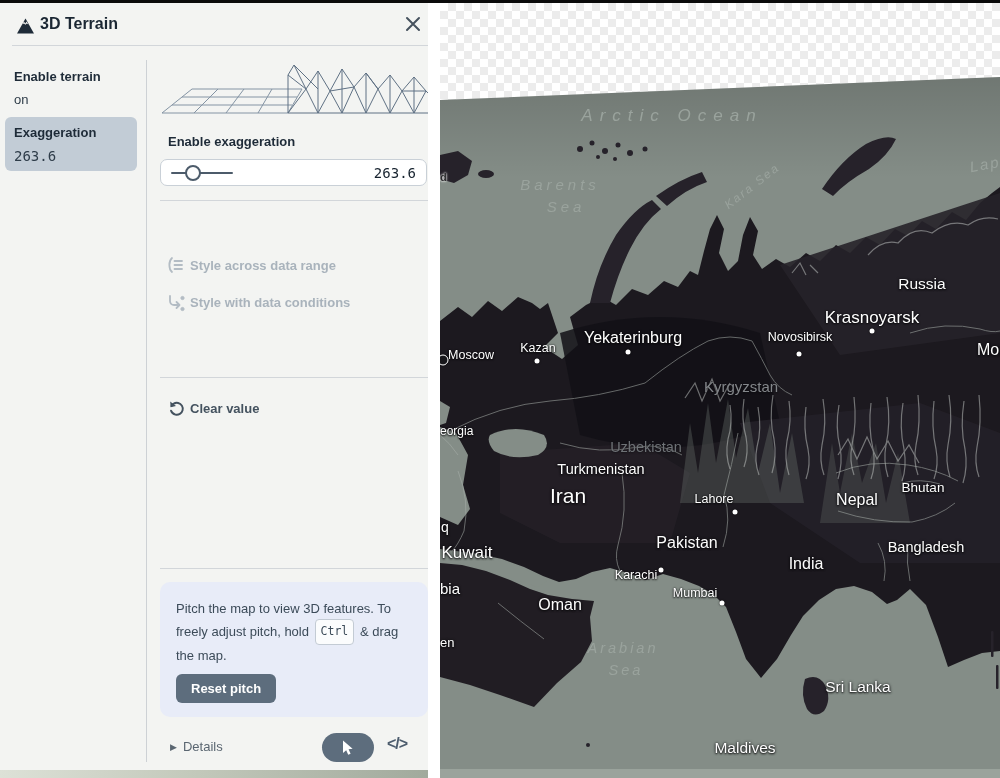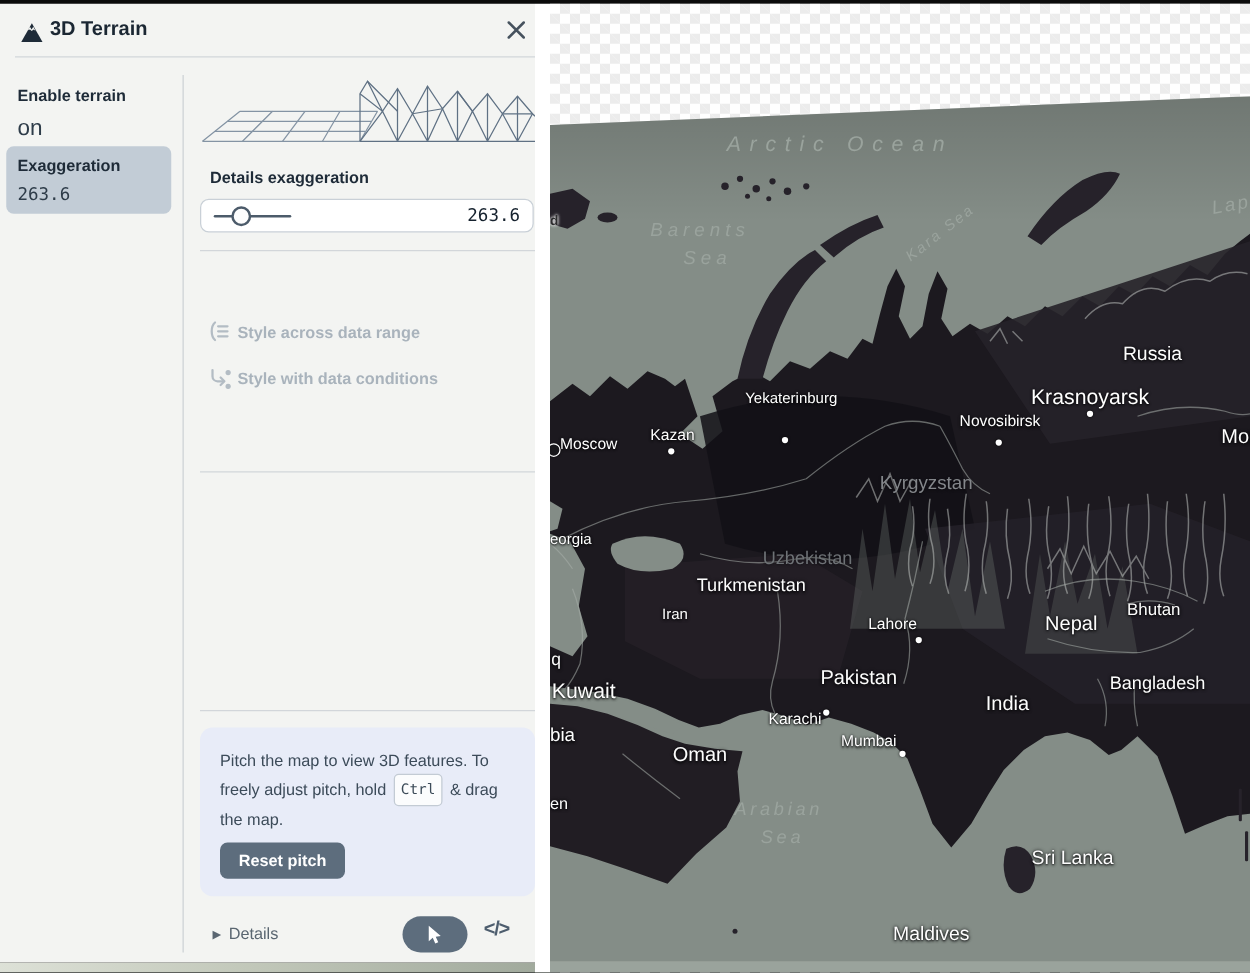--- a/index.html
+++ b/index.html
@@ -28,21 +28,21 @@
     background:linear-gradient(90deg,#dde1d7 0%,#c2c8ba 45%,#9fa89b 100%);}
   #gutter{position:absolute;left:428px;top:3px;width:12px;height:775px;background:#ffffff;}
   
   #panel{position:absolute;left:0;top:3px;width:428px;height:767px;background:#f3f4f2;}
   .hdr-title{position:absolute;left:40px;top:12px;font-size:16px;font-weight:700;color:#1b2733;}
   .hdr-icon{position:absolute;left:15px;top:12px;}
   .close-btn{position:absolute;left:403px;top:11px;width:20px;height:20px;cursor:pointer;}
   .divider{position:absolute;height:1px;background:#d2d6da;}
   .vdivider{position:absolute;left:146px;top:57px;width:1px;height:702px;background:#cdd1d5;}
   .side-label{position:absolute;left:14px;font-size:13px;font-weight:700;color:#1e2b38;}
-  .side-value{position:absolute;left:14px;font-size:18px;color:#2e3c49;}
+  .side-value{position:absolute;left:14px;font-size:13px;color:#2e3c49;}
   .side-sel{position:absolute;left:5px;top:114px;width:132px;height:54px;background:#c2ccd6;border-radius:6px;}
   .mono{font-family:"DejaVu Sans Mono",monospace;}
   .field-label{position:absolute;left:168px;top:131px;font-size:13px;font-weight:700;color:#1e2b38;}
   .slider-box{position:absolute;left:160px;top:156px;width:265px;height:25px;background:#fff;border:1px solid #c9d0d7;border-radius:7px;}
   .slider-track{position:absolute;left:10px;top:11.5px;width:62px;height:2.5px;background:#4c5b6a;border-radius:2px;}
   .slider-handle{position:absolute;left:24px;top:5px;width:12px;height:12px;border:2px solid #4c5b6a;border-radius:50%;background:#fdfdfd;cursor:pointer;}
   .slider-value{position:absolute;right:10px;top:5px;font-size:14px;color:#16222e;}
   .action-row{position:absolute;left:160px;width:268px;height:24px;cursor:pointer;}
   .action-row .aicon{position:absolute;left:6px;top:1px;}
   .action-row .atext{position:absolute;left:30px;top:3px;font-size:13px;font-weight:700;color:#44525f;}
@@ -177,33 +177,33 @@
       <span class="lbl sea center" style="left: 566px; top: 199px; font-size: 15px; letter-spacing: 4px; font-style: italic;">Sea</span>
       <span class="lbl sea center" style="left: 752px; top: 180px; font-size: 12px; letter-spacing: 2px; font-style: italic; transform: translateX(-50%) rotate(-38deg);">Kara Sea</span>
       <span class="lbl sea center" style="left: 988px; top: 156px; font-size: 15px; letter-spacing: 2px; font-style: italic; transform: translateX(-50%) rotate(-10deg);">Lapt</span>
       <span class="lbl sea center" style="left: 623px; top: 641px; font-size: 14.5px; letter-spacing: 3px; font-style: italic;">Arabian</span>
       <span class="lbl sea center" style="left: 626px; top: 663px; font-size: 14.5px; letter-spacing: 3px; font-style: italic;">Sea</span>
       <span class="lbl country center" style="left: 922px; top: 276px; font-size: 15.5px;">Russia</span>
       <span class="lbl country" style="left: 977px; top: 342px; font-size: 16px;">Mon</span>
       <span class="lbl faded1 center" style="left: 741px; top: 379px; font-size: 15px;">Kyrgyzstan</span>
       <span class="lbl faded2 center" style="left: 646px; top: 440px; font-size: 14.5px;">Uzbekistan</span>
       <span class="lbl country center" style="left: 601px; top: 462px; font-size: 14.5px;">Turkmenistan</span>
-      <span class="lbl country center" style="left: 540px; top: 485px; font-size: 12px;">Iran</span>
+      <span class="lbl country center" style="left: 568px; top: 485px; font-size: 21px;">Iran</span>
       <span class="lbl country center" style="left: 857px; top: 492px; font-size: 16px;">Nepal</span>
       <span class="lbl country center" style="left: 923px; top: 481px; font-size: 13.5px;">Bhutan</span>
       <span class="lbl country center" style="left: 687px; top: 535px; font-size: 16px;">Pakistan</span>
       <span class="lbl country center" style="left: 806px; top: 556px; font-size: 16px;">India</span>
       <span class="lbl country center" style="left: 926px; top: 540px; font-size: 14.5px;">Bangladesh</span>
       <span class="lbl country center" style="left: 467px; top: 544px; font-size: 17px;">Kuwait</span>
       <span class="lbl country center" style="left: 560px; top: 597px; font-size: 16px;">Oman</span>
       <span class="lbl country center" style="left: 838px; top: 679px; font-size: 15.5px; padding-left: 40px;">Sri Lanka</span>
       <span class="lbl country center" style="left: 745px; top: 740px; font-size: 15.5px;">Maldives</span>
       <span class="lbl city center" style="left: 471px; top: 349px; font-size: 12.5px;">Moscow</span>
       <span class="lbl city center" style="left: 538px; top: 342px; font-size: 12.5px;">Kazan</span>
-      <span class="lbl city center" style="left: 633px; top: 312px; font-size: 12px;">Yekaterinburg</span>
+      <span class="lbl city center" style="left: 633px; top: 330px; font-size: 16px;">Yekaterinburg</span>
       <span class="lbl city center" style="left: 800px; top: 331px; font-size: 12.5px;">Novosibirsk</span>
       <span class="lbl city center" style="left: 872px; top: 309px; font-size: 17px;">Krasnoyarsk</span>
       <span class="lbl city center" style="left: 714px; top: 493px; font-size: 12.5px;">Lahore</span>
       <span class="lbl city center" style="left: 636px; top: 569px; font-size: 12.5px;">Karachi</span>
       <span class="lbl city center" style="left: 695px; top: 587px; font-size: 12.5px;">Mumbai</span>
       <span class="lbl edgedark" style="left: 440px; top: 172px; font-size: 11px;">d</span>
       <span class="lbl city" style="left: 440px; top: 425px; font-size: 12px;">eorgia</span>
       <span class="lbl country" style="left: 441px; top: 520px; font-size: 14px;">q</span>
       <span class="lbl country" style="left: 440px; top: 581px; font-size: 15px;">bia</span>
       <span class="lbl country" style="left: 440px; top: 636px; font-size: 13px;">en</span>
@@ -251,21 +251,21 @@
         </g>
         <g stroke="#5f7184">
           <path d="M128,52 L268,52"></path>
           <path d="M128,52 L128,14 L134,4 L146,28 L158,10 L170,30 L182,8 L194,26 L206,12 L218,28 L230,14 L242,30 L254,16 L266,30 L268,32"></path>
           <path d="M128,14 L146,28 L128,52 M146,28 L158,52 L158,10 M158,52 L170,30 L182,52 L182,8 M182,52 L194,26 L206,52 L206,12 M206,52 L218,28 L230,52 L230,14 M230,52 L242,30 L254,52 L254,16 M254,52 L266,30"></path>
           <path d="M134,4 L158,28 M170,30 L194,26 M206,12 L218,28 M242,30 L266,30"></path>
         </g>
       </g>
     </svg>
 
-    <div class="field-label">Details exaggeration</div>
+    <div class="field-label">Enable exaggeration</div>
     <div class="slider-box">
       <div class="slider-track"></div>
       <div class="slider-handle"></div>
       <div class="slider-value mono">263.6</div>
     </div>
     <div class="divider" style="left:160px;top:197px;width:268px;"></div>
 
     <div class="action-row disabled" style="top:289px;">
       <span class="aicon">
         <svg width="20" height="20" viewBox="0 0 20 20">
@@ -281,20 +281,29 @@
       <span class="aicon">
         <svg width="20" height="20" viewBox="0 0 20 20">
           <path d="M6,2 C2.5,5 2.5,13 6,16" stroke="#44525f" stroke-width="1.8" fill="none" stroke-linecap="round"></path>
           <path d="M8.5,5 L16,5 M8.5,9 L16,9 M8.5,13 L16,13" stroke="#44525f" stroke-width="1.8" stroke-linecap="round"></path>
         </svg>
       </span>
       <span class="atext">Style across data range</span>
     </div>
     <div class="divider" style="left:160px;top:374px;width:268px;"></div>
 
+    <div class="action-row" style="top:395px;">
+      <span class="aicon">
+        <svg width="20" height="20" viewBox="0 0 20 20">
+          <path d="M5.5,7 C7,4.6 9.6,3.4 12.2,4 C15.5,4.8 17.4,8 16.6,11.2 C15.8,14.4 12.6,16.4 9.4,15.6 C7.3,15.1 5.7,13.6 5,11.7" stroke="#44525f" stroke-width="1.9" fill="none" stroke-linecap="round"></path>
+          <path class="f" d="M4.2,2.6 L4.6,8.2 L10,7.0 Z" fill="#44525f"></path>
+        </svg>
+      </span>
+      <span class="atext">Clear value</span>
+    </div>
 
     <div class="divider" style="left:160px;top:565px;width:268px;"></div>
 
     <div class="info-box">
       <span class="info-text">
         <span>Pitch the map to view 3D features. To freely adjust pitch, hold</span>
         <span class="kbd">Ctrl</span>
         <span>&amp; drag the map.</span>
       </span>
       <button class="reset-btn">Reset pitch</button>

